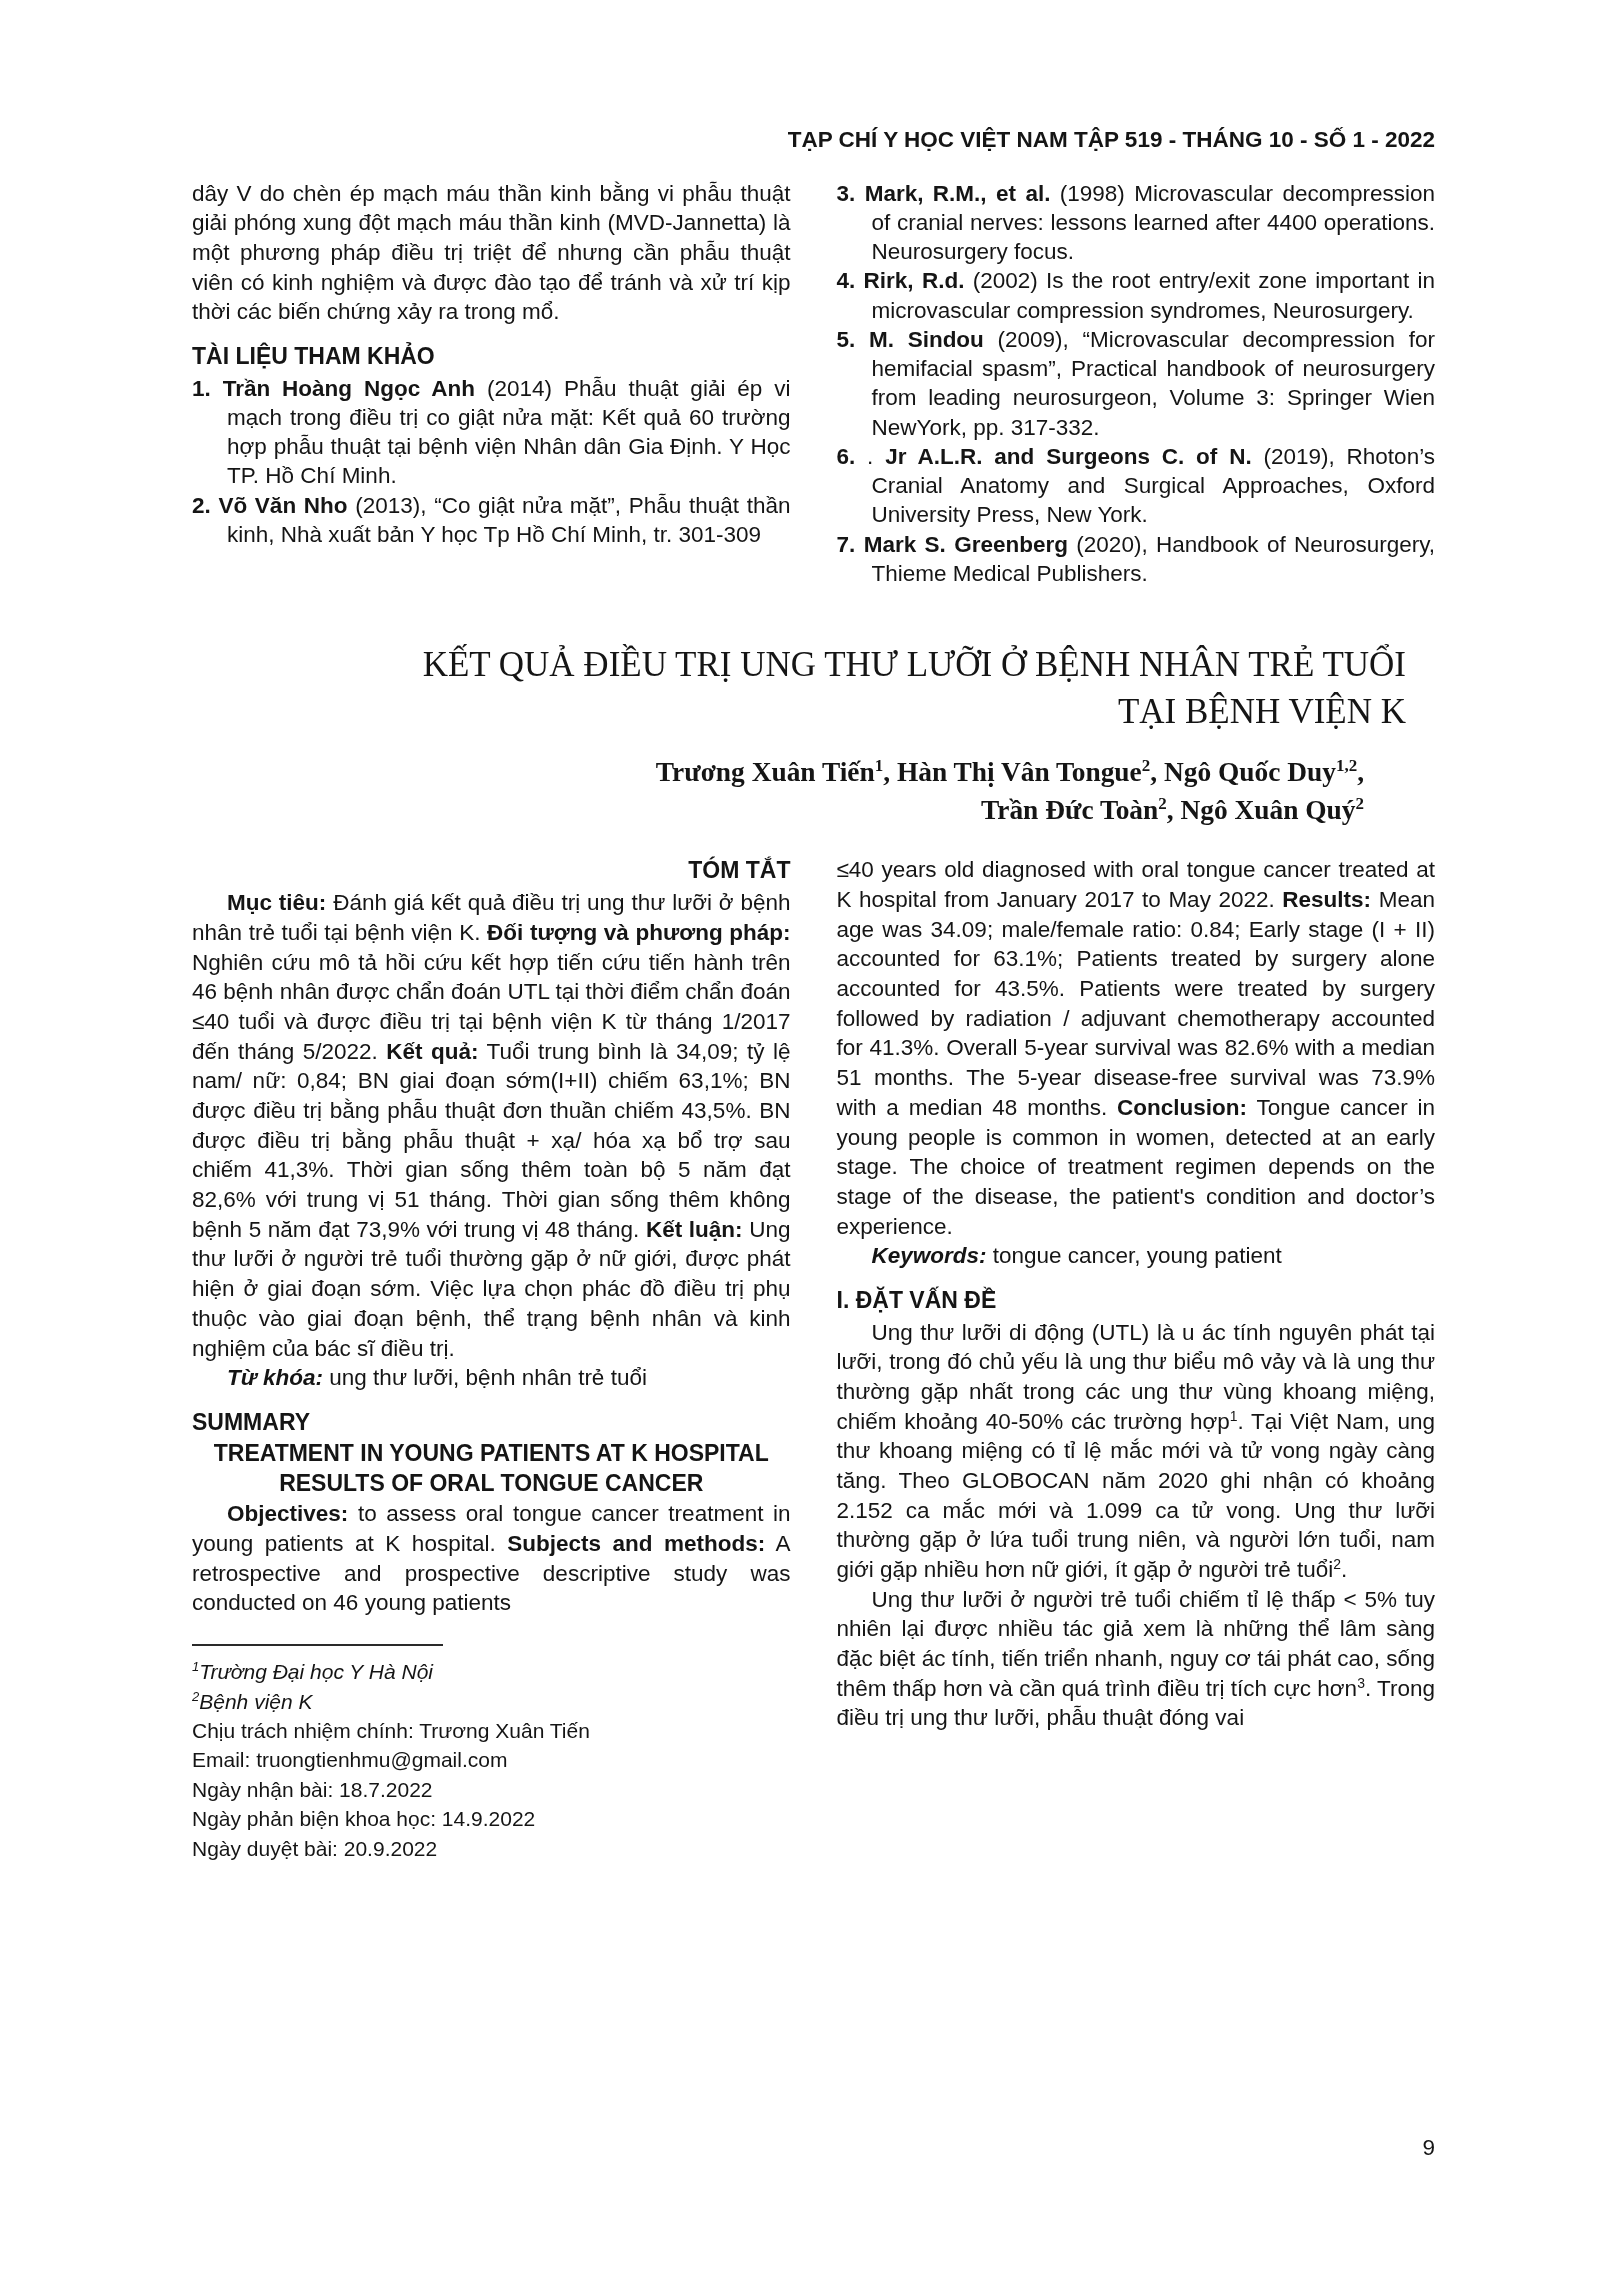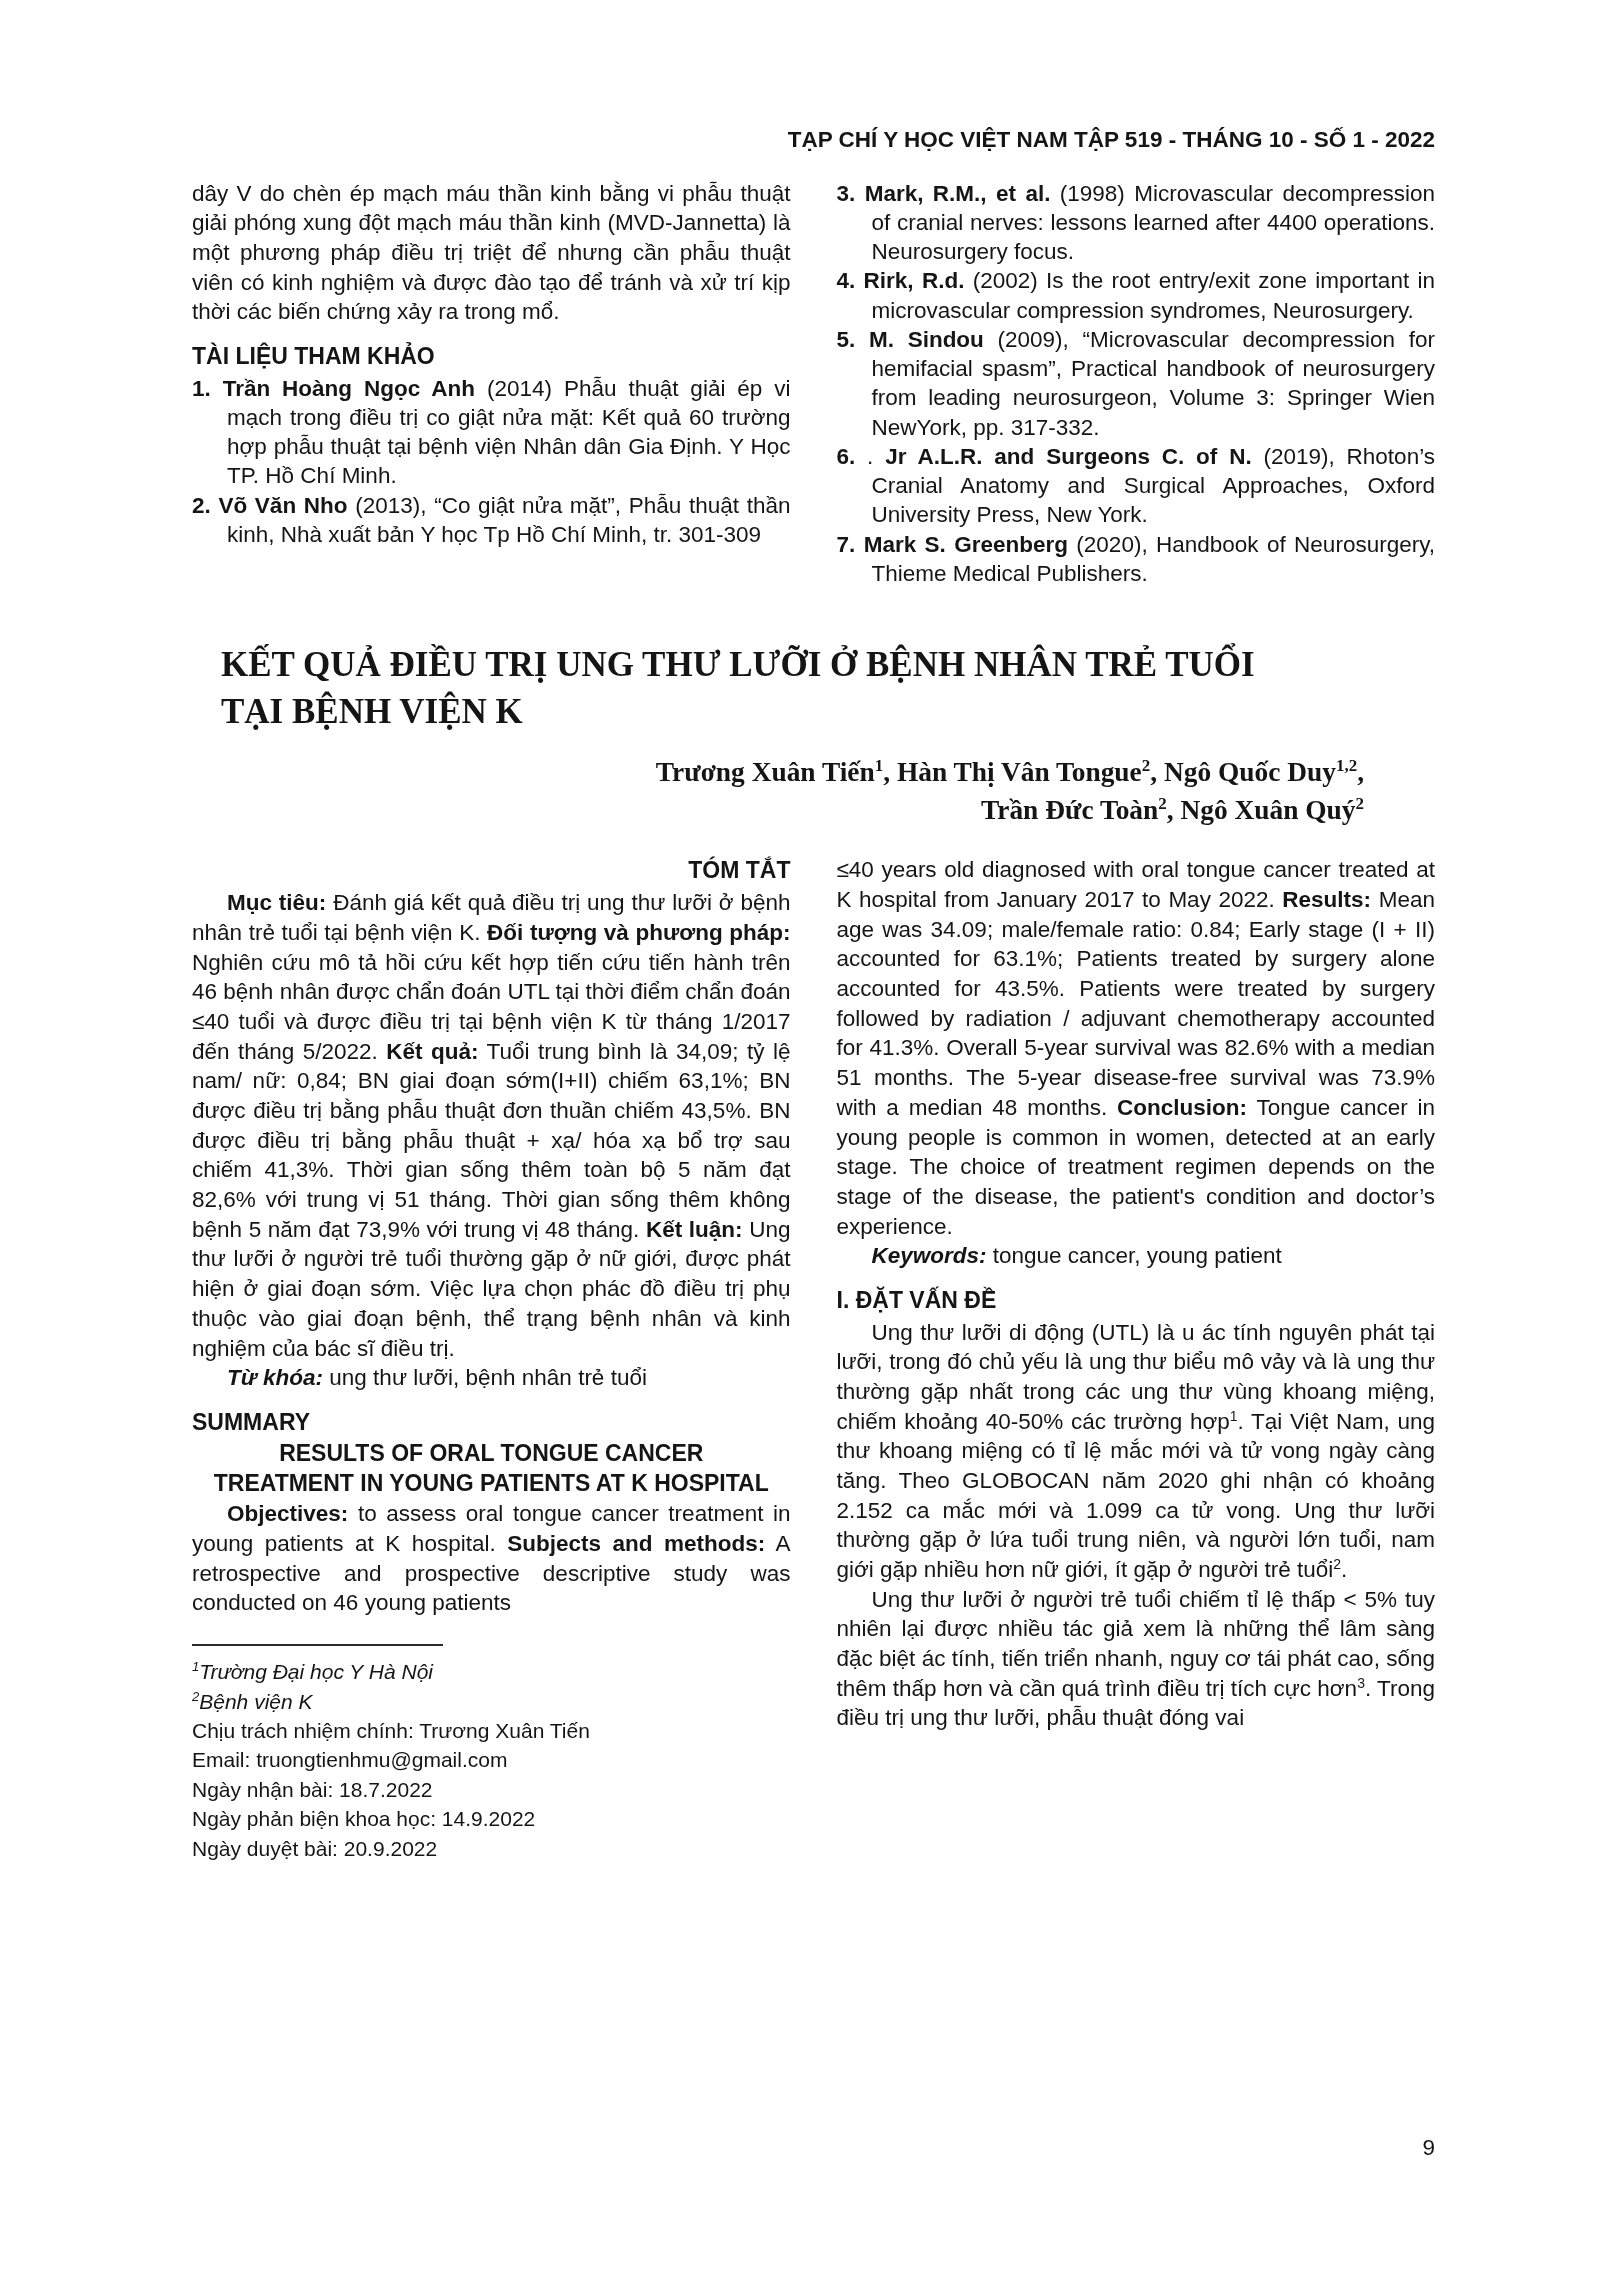--- a/index.html
+++ b/index.html
@@ -46,22 +46,22 @@
     text-indent: -35px;
   }
 
   .b { font-weight: bold; }
   .i { font-style: italic; }
   sup { font-size: 0.62em; vertical-align: super; line-height: 0; }
 
   .title {
     font-family: "Liberation Serif", serif;
     font-size: 35px;
-    font-weight: bold;
-    text-align: left;
+    font-weight: normal;
+    text-align: right;
     line-height: 1.35;
     margin: 53px 29px 17.6px 29px;
   }
   .title-line { display: block; }
 
   .authors {
     font-family: "Liberation Serif", serif;
     font-size: 27.4px;
     font-weight: bold;
     text-align: right;
@@ -130,22 +130,22 @@
   </div>
 
   <section class="two-col">
 
     <div class="col">
       <h2 class="sect">TÓM TẮT</h2>
       <p class="body indent"><span class="b">Mục tiêu:</span><span> Đánh giá kết quả điều trị ung thư lưỡi ở bệnh nhân trẻ tuổi tại bệnh viện K. </span><span class="b">Đối tượng và phương pháp:</span><span> Nghiên cứu mô tả hồi cứu kết hợp tiến cứu tiến hành trên 46 bệnh nhân được chẩn đoán UTL tại thời điểm chẩn đoán ≤40 tuổi và được điều trị tại bệnh viện K từ tháng 1/2017 đến tháng 5/2022. </span><span class="b">Kết quả:</span><span> Tuổi trung bình là 34,09; tỷ lệ nam/ nữ: 0,84; BN giai đoạn sớm(I+II) chiếm 63,1%; BN được điều trị bằng phẫu thuật đơn thuần chiếm 43,5%. BN được điều trị bằng phẫu thuật + xạ/ hóa xạ bổ trợ sau chiếm 41,3%. Thời gian sống thêm toàn bộ 5 năm đạt 82,6% với trung vị 51 tháng. Thời gian sống thêm không bệnh 5 năm đạt 73,9% với trung vị 48 tháng. </span><span class="b">Kết luận:</span><span> Ung thư lưỡi ở người trẻ tuổi thường gặp ở nữ giới, được phát hiện ở giai đoạn sớm. Việc lựa chọn phác đồ điều trị phụ thuộc vào giai đoạn bệnh, thể trạng bệnh nhân và kinh nghiệm của bác sĩ điều trị.</span></p>
       <p class="body indent"><span class="b i">Từ khóa:</span><span> ung thư lưỡi, bệnh nhân trẻ tuổi</span></p>
 
       <h2 class="sect">SUMMARY</h2>
+      <div class="sum-title">TREATMENT IN YOUNG PATIENTS AT K HOSPITAL</div>
       <div class="sum-title">RESULTS OF ORAL TONGUE CANCER</div>
-      <div class="sum-title">TREATMENT IN YOUNG PATIENTS AT K HOSPITAL</div>
       <p class="body indent"><span class="b">Objectives:</span><span> to assess oral tongue cancer treatment in young patients at K hospital. </span><span class="b">Subjects and methods:</span><span> A retrospective and prospective descriptive study was conducted on 46 young patients</span></p>
 
       <div class="footnote">
         <div class="fn-rule"></div>
         <p class="fn"><sup class="i">1</sup><span class="i">Trường Đại học Y Hà Nội</span></p>
         <p class="fn"><sup class="i">2</sup><span class="i">Bệnh viện K</span></p>
         <p class="fn">Chịu trách nhiệm chính: Trương Xuân Tiến</p>
         <p class="fn">Email: truongtienhmu@gmail.com</p>
         <p class="fn">Ngày nhận bài: 18.7.2022</p>
         <p class="fn">Ngày phản biện khoa học: 14.9.2022</p>

